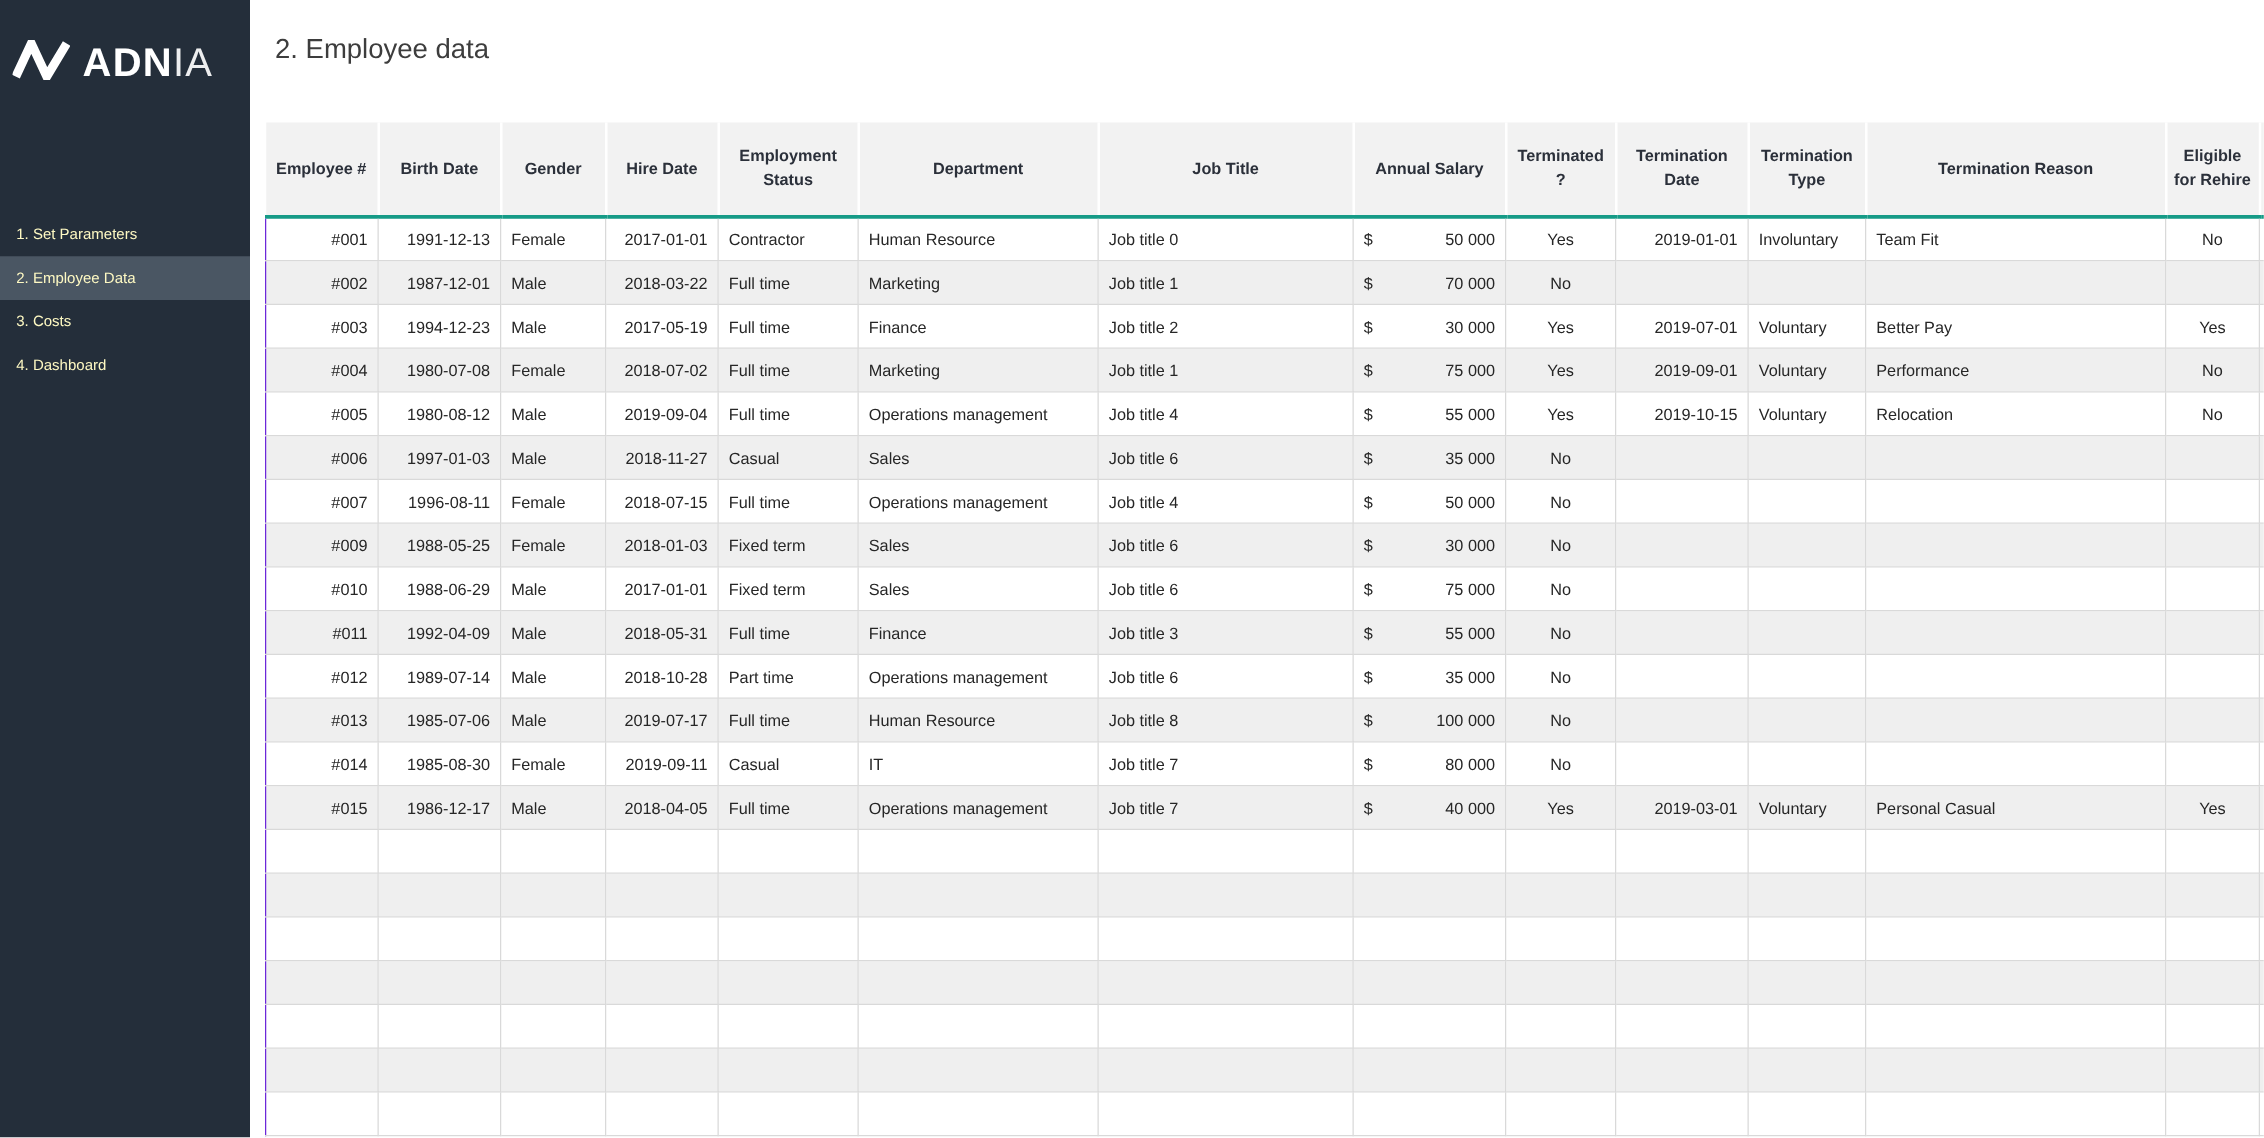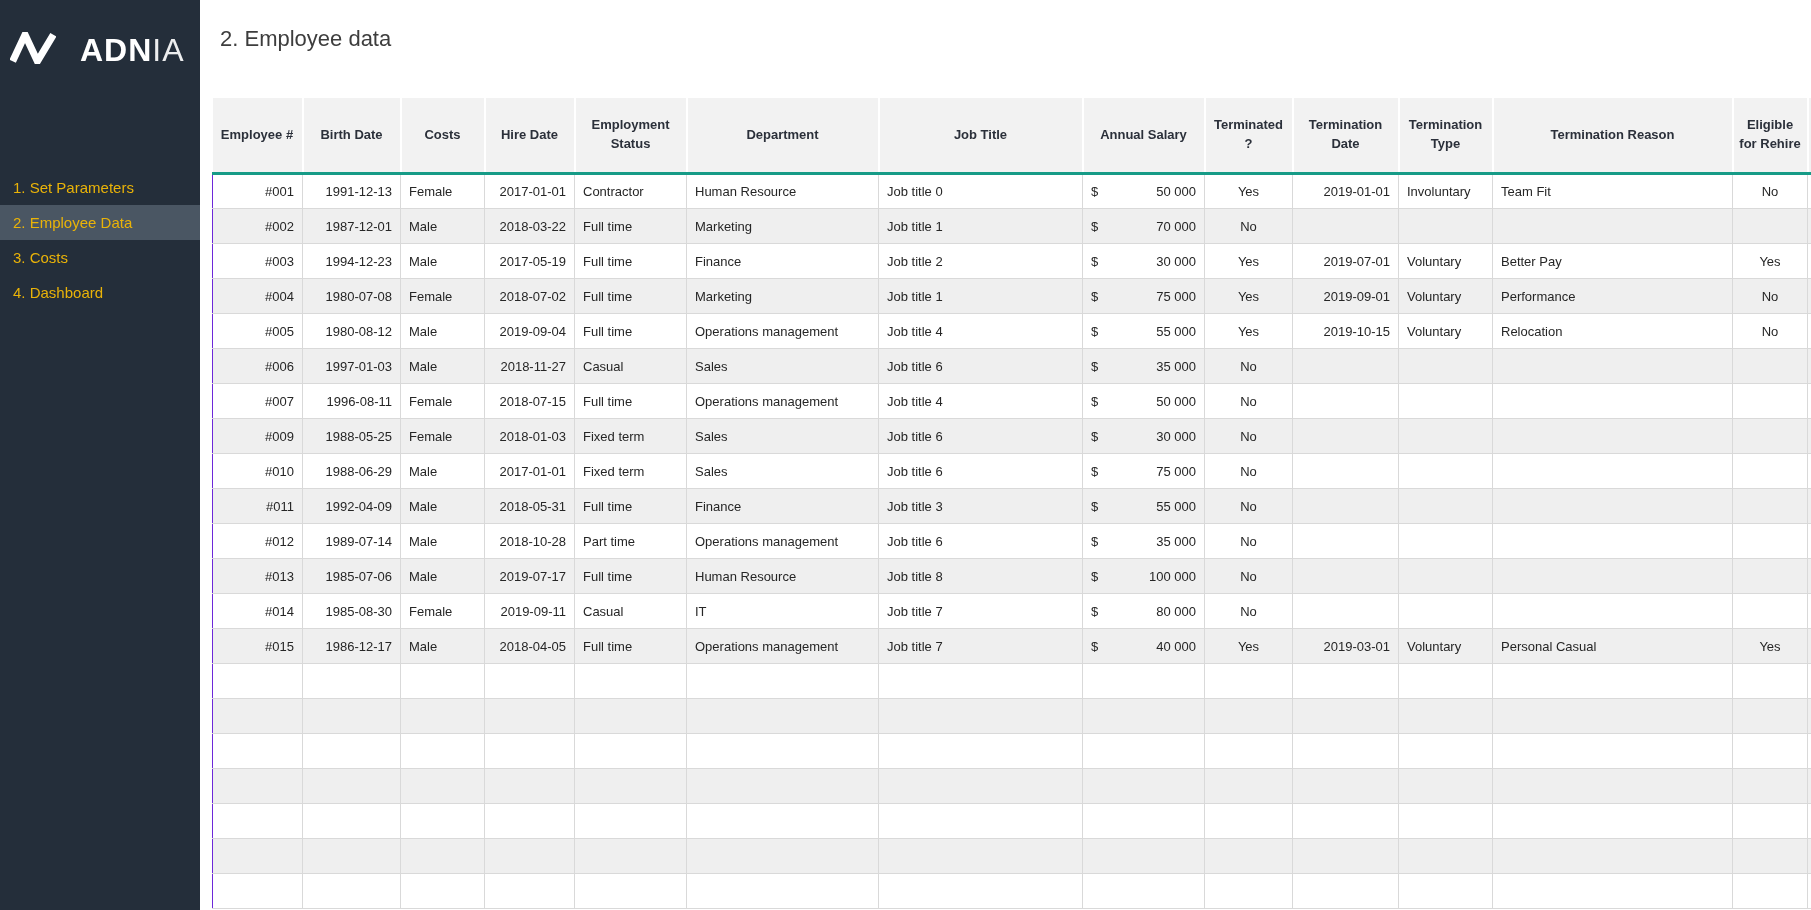--- a/index.html
+++ b/index.html
@@ -7,34 +7,34 @@
     width:1811px;height:910px;overflow:hidden;position:relative;
     background:#ffffff;font-family:"Liberation Sans", sans-serif;
     -webkit-font-smoothing:antialiased;
   }
   
   .sidebar{
     position:absolute;left:0;top:0;width:200px;height:910px;
     background:#242e3a;color:#eef2f5;
   }
   .logo{
-    display:flex;align-items:center;gap:24px;
+    display:flex;align-items:center;gap:10px;
     padding:28px 10px 0 10px;height:44px;
   }
   .logo-mark{flex:0 0 auto;}
   .logo-text{
     font-size:32px;letter-spacing:1px;color:#ffffff;line-height:1;
     white-space:nowrap;
   }
   .logo-text .heavy{font-weight:800;}
   .logo-text .light{font-weight:300;opacity:.92;}
   .nav{position:absolute;left:0;top:170px;width:200px;}
   .nav-item{
     height:35px;line-height:35px;padding-left:13px;
-    font-size:15px;color:#eab308;cursor:pointer;white-space:nowrap;
+    font-size:12px;color:#fef9c3;cursor:pointer;white-space:nowrap;
   }
   .nav-item.active{background:#4a5663;}
   
   .main-title{
     position:absolute;left:220px;top:26px;
     font-size:22px;color:#3d3d3d;
   }
   
   .grid-wrap{position:absolute;left:212px;top:98px;width:1599px;}
   table.grid{
@@ -99,21 +99,21 @@
       <col style="width:106px">
         <col style="width:94px">
         <col style="width:240px">
       <col style="width:75px">
         <col style="width:4px">
     </colgroup>
     <thead>
         <tr id="head-row">
           <th>Employee #</th>
           <th>Birth Date</th>
-          <th>Costs</th>
+          <th>Gender</th>
           <th>Hire Date</th>
           <th>Employment Status</th>
           <th>Department</th>
           <th>Job Title</th>
           <th>Annual Salary</th>
           <th>Terminated ?</th>
           <th>Termination Date</th>
           <th>Termination Type</th>
           <th>Termination Reason</th>
           <th>Eligible for Rehire</th>

